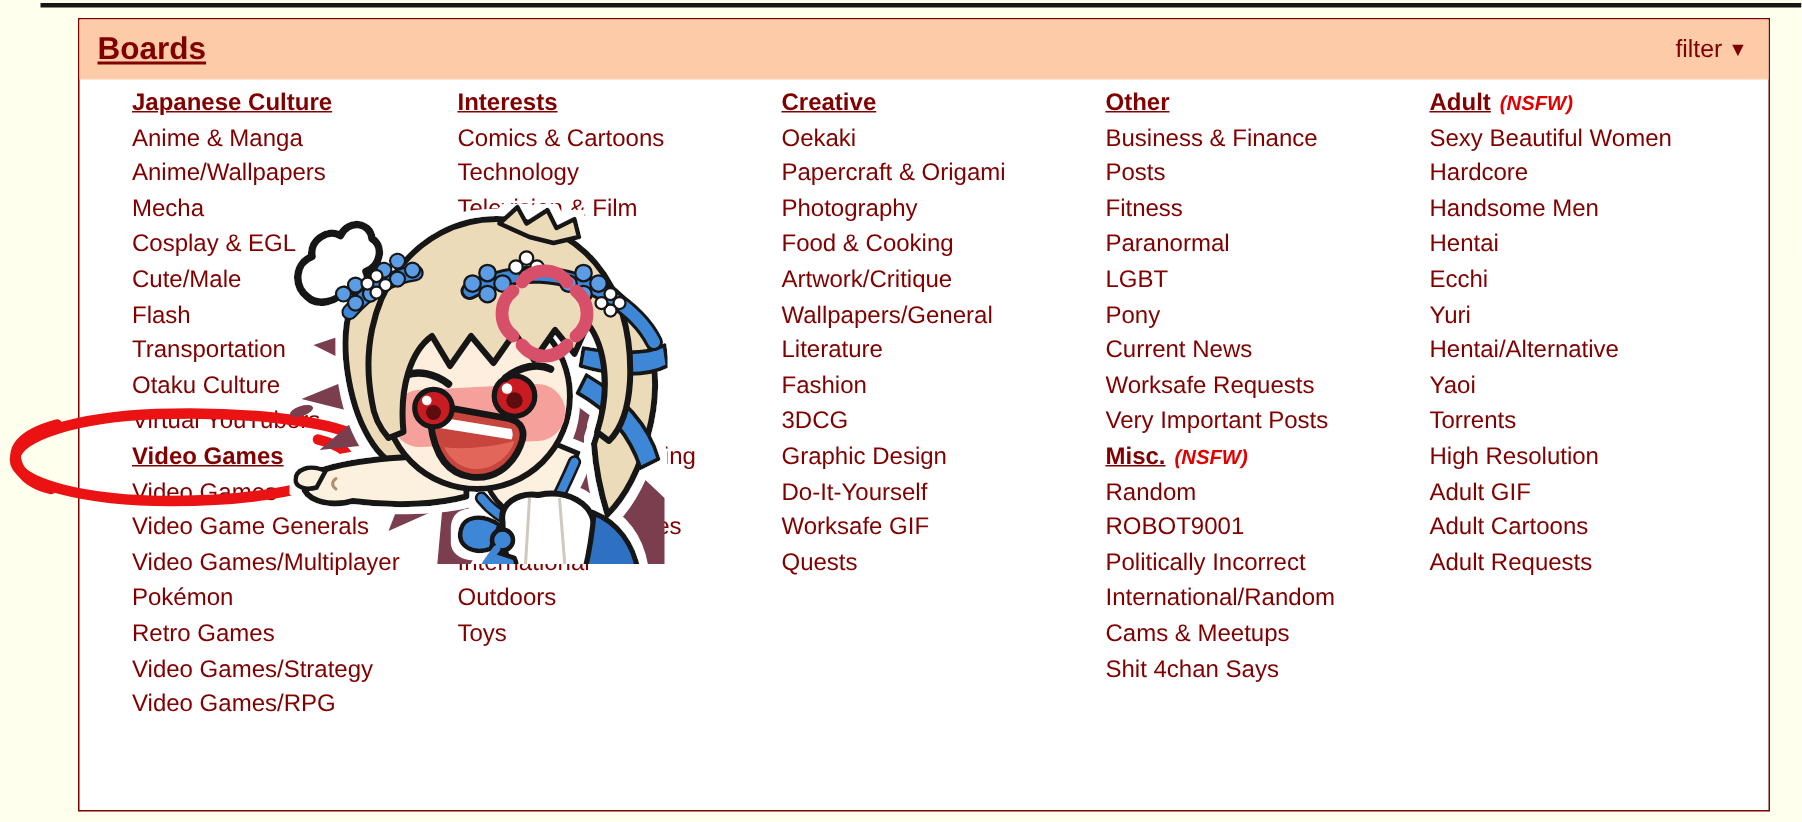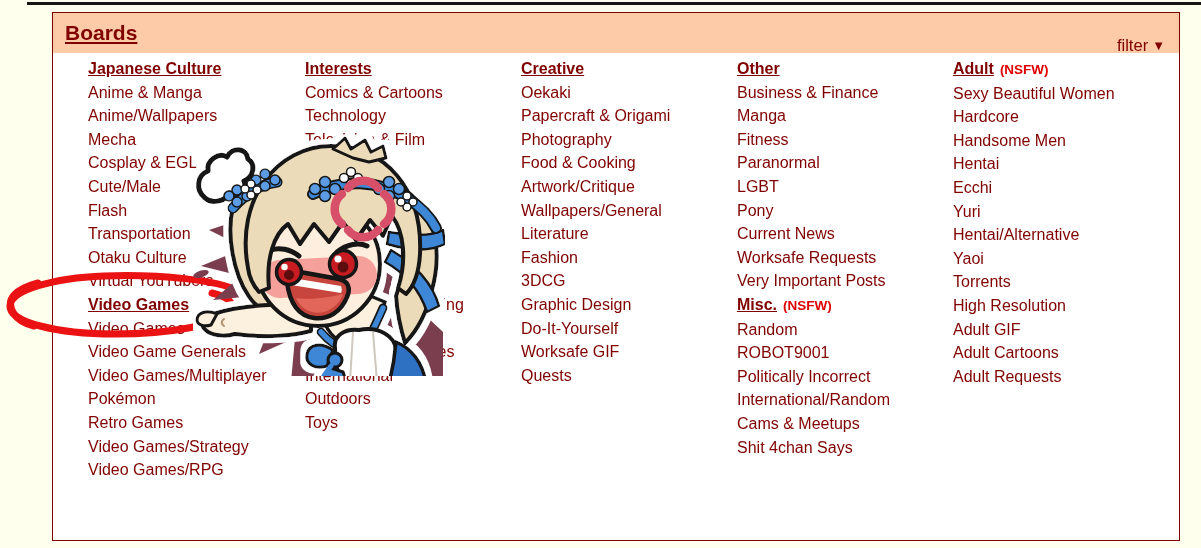--- a/index.html
+++ b/index.html
@@ -23,40 +23,41 @@
   .boxbar{
     position:relative;
     height:40px;
     background:#fdcba7;
   }
   .boxbar-title{
     position:absolute;left:12px;top:0;line-height:40px;
     font-size:21px;font-weight:bold;color:#800000;text-decoration:underline;
   }
   .filter-toggle{
-    position:absolute;right:14px;top:12px;line-height:40px;
+    position:absolute;right:14px;top:0;line-height:40px;
     font-size:16.5px;color:#800000;cursor:pointer;
   }
   .filter-toggle .arrow{font-size:13px;position:relative;top:-1px;margin-left:4px;}
   .columns{position:absolute;left:0;top:0;width:100%;height:100%;margin-left:24px;}
   .board-column{
     position:absolute;top:44px;width:216px;
     font-size:16px;line-height:23.6px;color:#800000;
     white-space:nowrap;
   }
   .board-column:nth-child(1){left:11px}
   .board-column:nth-child(2){left:228px}
   .board-column:nth-child(3){left:444px}
   .board-column:nth-child(4){left:660px}
   .board-column:nth-child(5){left:876px}
   .section-header{font-weight:bold;}
   .section-header .hdr{text-decoration:underline;}
   .nsfw-badge{
     color:#e00000;font-weight:bold;font-size:13.5px;margin-left:6px;
     text-decoration:none;
+    font-style:italic;
   }
   .board-link{cursor:pointer;}
   .marker-circle{
     position:absolute;left:0;top:263px;width:290px;height:94px;
     z-index:2;pointer-events:none;
   }
   .sticker{
     position:absolute;left:193px;top:136px;width:252px;height:240px;
     z-index:3;pointer-events:none;
   }
@@ -122,21 +123,21 @@
         <div class="board-link">Fashion</div>
         <div class="board-link">3DCG</div>
         <div class="board-link">Graphic Design</div>
         <div class="board-link">Do-It-Yourself</div>
         <div class="board-link">Worksafe GIF</div>
         <div class="board-link">Quests</div>
       </div>
       <div class="board-column">
         <div class="section-header"><span class="hdr">Other</span></div>
         <div class="board-link">Business &amp; Finance</div>
-        <div class="board-link">Manga</div>
+        <div class="board-link">Posts</div>
         <div class="board-link">Fitness</div>
         <div class="board-link">Paranormal</div>
         <div class="board-link">LGBT</div>
         <div class="board-link">Pony</div>
         <div class="board-link">Current News</div>
         <div class="board-link">Worksafe Requests</div>
         <div class="board-link">Very Important Posts</div>
         <div class="section-header"><span class="hdr">Misc.</span><span class="nsfw-badge">(NSFW)</span></div>
         <div class="board-link">Random</div>
         <div class="board-link">ROBOT9001</div>

